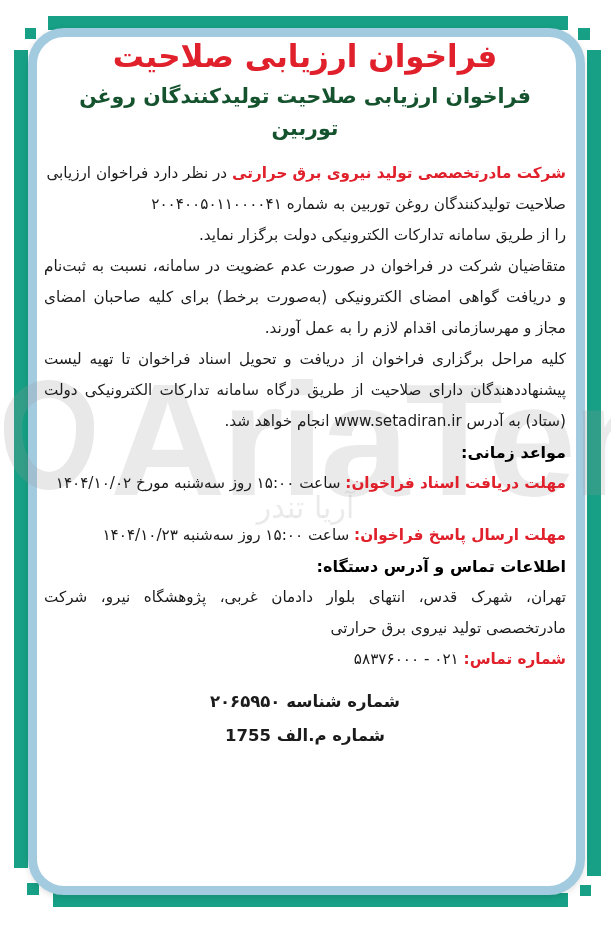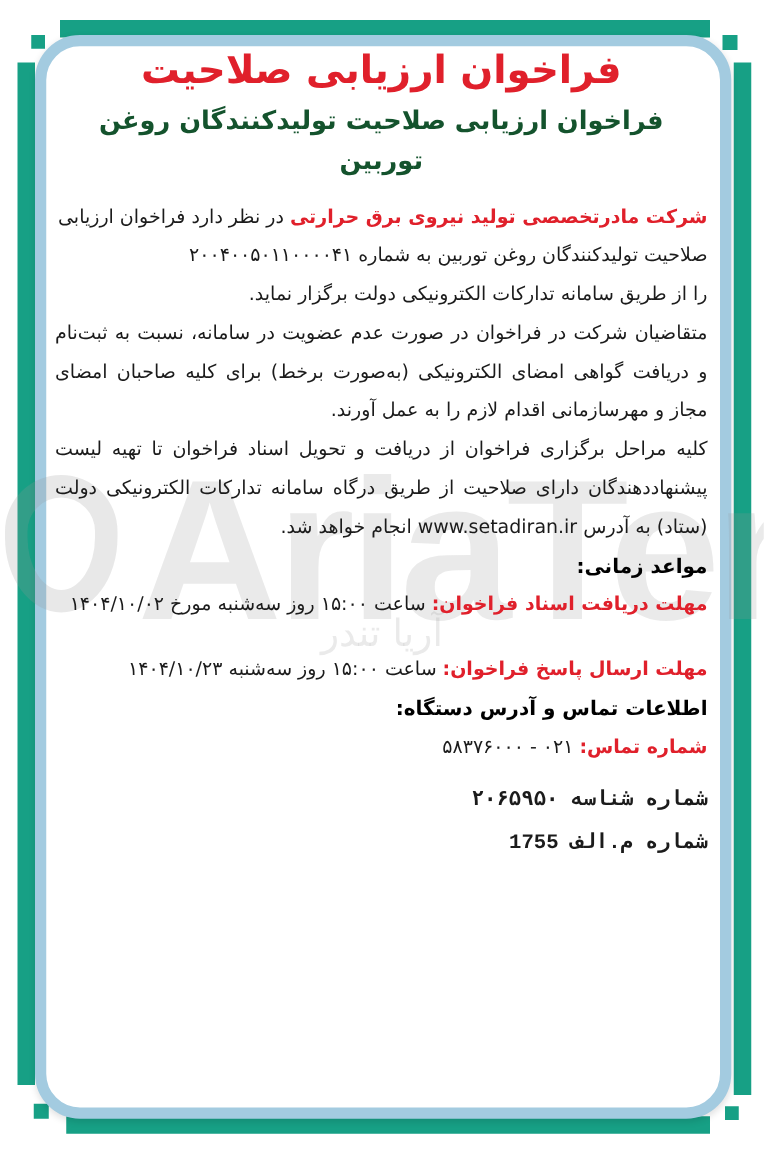--- a/index.html
+++ b/index.html
@@ -119,21 +119,21 @@
       margin: 0;
     }
     .footer {
       margin-top: 10px;
       font-weight: bold;
       font-size: 16.5px;
       line-height: 34px;
       text-align: left;
       direction: ltr;
     }
-    .footer div { direction: rtl; text-align: right; font-family: Liberation Mono, monospace; }
+    .footer div { direction: rtl; text-align: center; }
   </style>
 </head>
 <body>
 
 <div class="teal bar-top"></div>
 <div class="teal bar-bottom"></div>
 <div class="teal bar-left"></div>
 <div class="teal bar-right"></div>
 <div class="teal sq-tl"></div>
 <div class="teal sq-tr"></div>
@@ -165,20 +165,21 @@
   <p class="section-head">مواعد زمانی:</p>
 
   <p class="para">
     <span class="red">مهلت دریافت اسناد فراخوان:</span><span> ساعت ۱۵:۰۰ روز سه‌شنبه مورخ ۱۴۰۴/۱۰/۰۲</span>
   </p>
   <p class="para" style="margin-top:21px;">
     <span class="red">مهلت ارسال پاسخ فراخوان:</span><span> ساعت ۱۵:۰۰ روز سه‌شنبه ۱۴۰۴/۱۰/۲۳</span>
   </p>
 
   <p class="section-head">اطلاعات تماس و آدرس دستگاه:</p>
+  <p class="para">تهران، شهرک قدس، انتهای بلوار دادمان غربی، پژوهشگاه نیرو، شرکت مادرتخصصی تولید نیروی برق حرارتی</p>
   <p class="para">
     <span class="red">شماره تماس:</span><span> ۰۲۱ - ۵۸۳۷۶۰۰۰</span>
   </p>
 
   <div class="footer">
     <div>شماره شناسه ۲۰۶۵۹۵۰</div>
     <div>شماره م.الف 1755</div>
   </div>
 </div>
 

